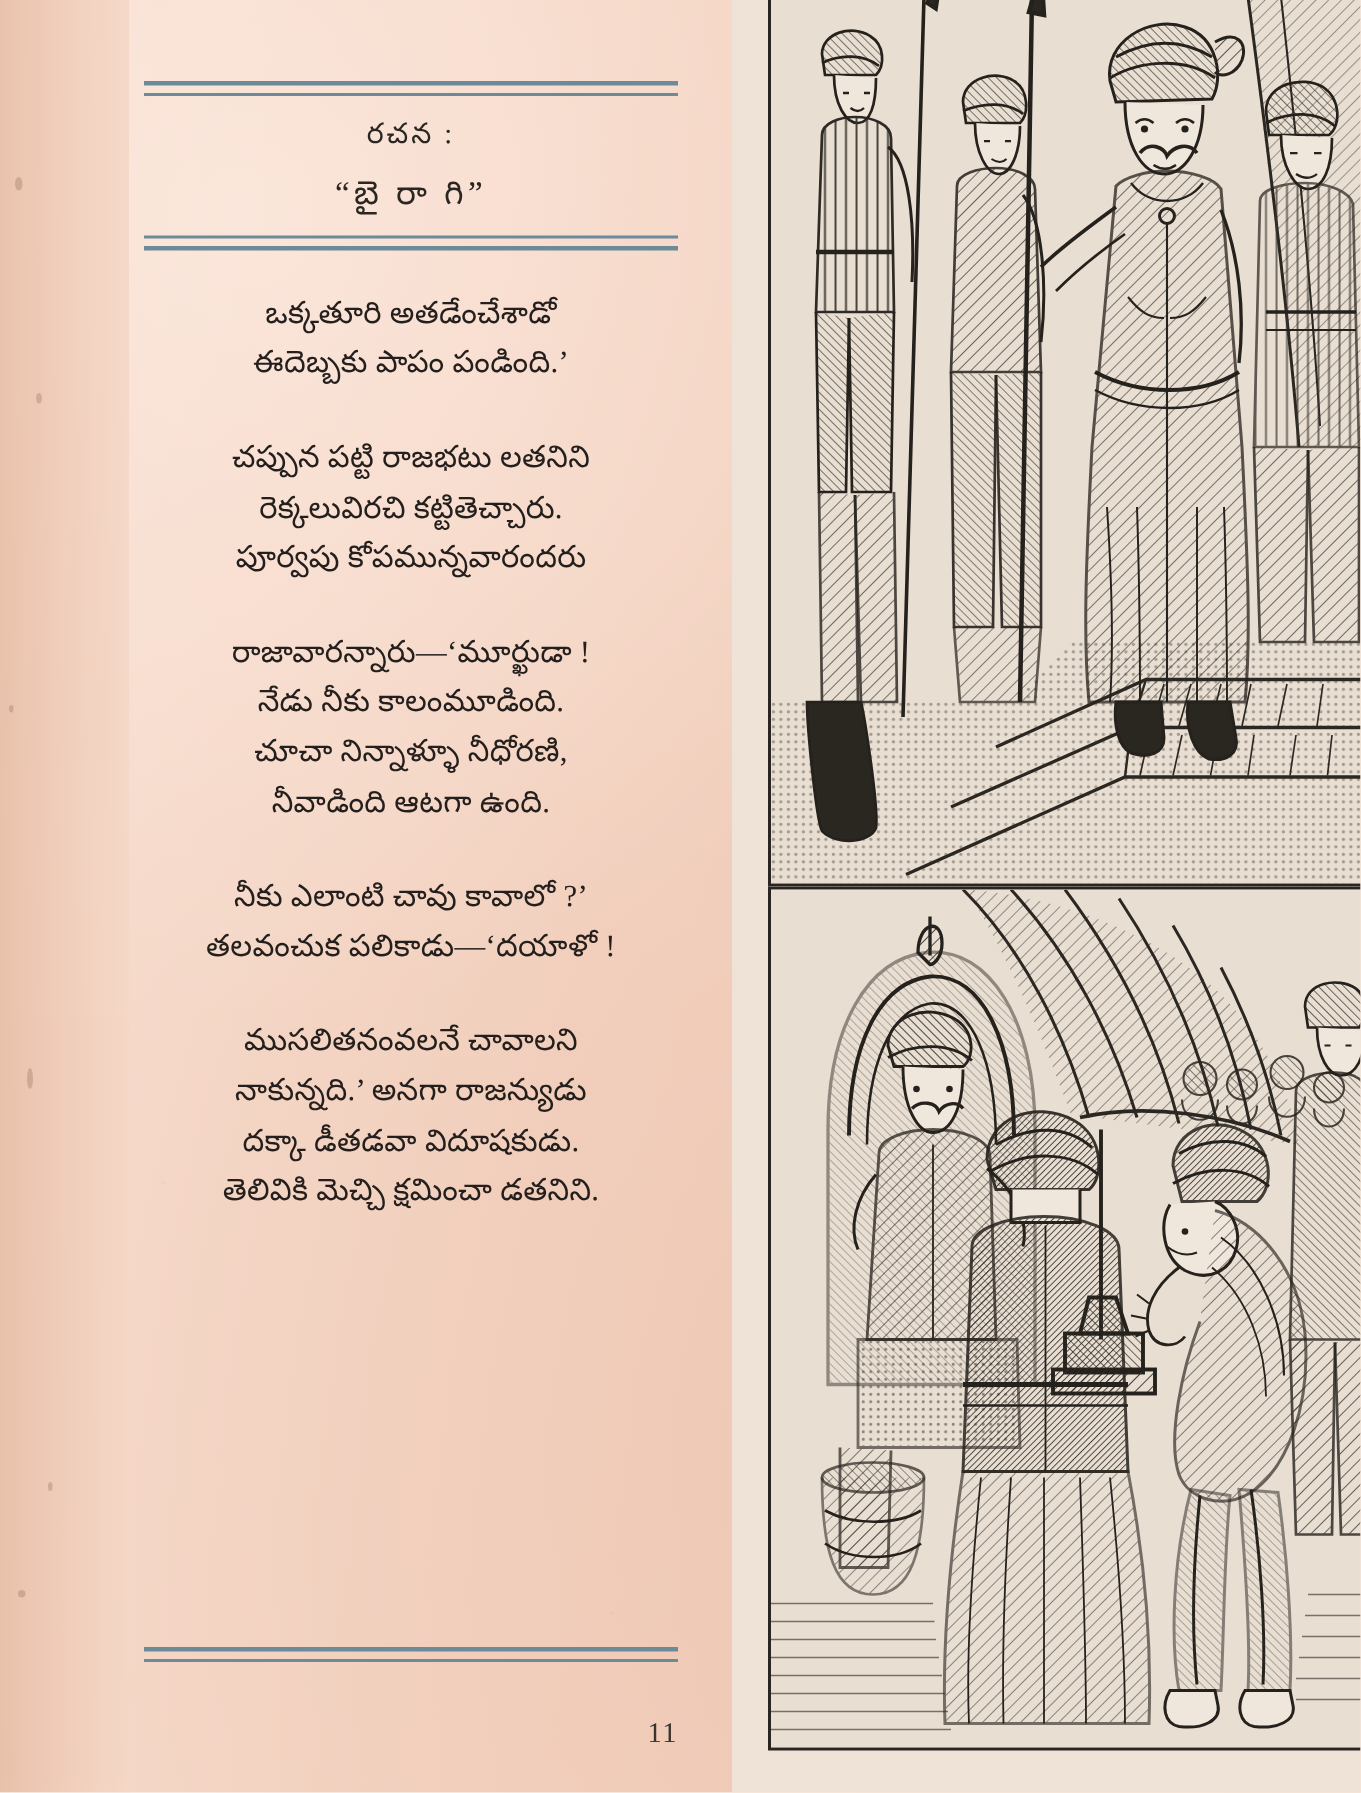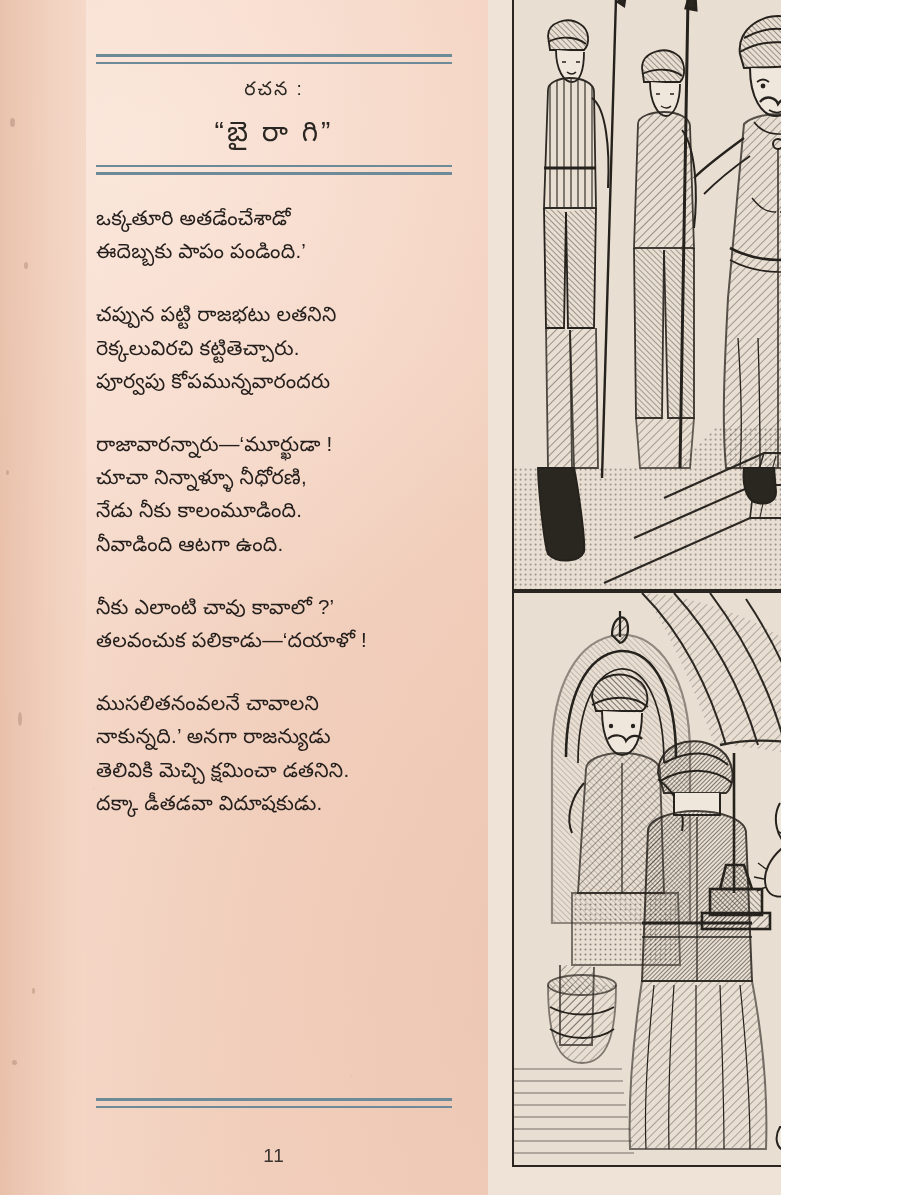--- a/index.html
+++ b/index.html
@@ -9,28 +9,29 @@
   }
   body {
     width: 907px;
     height: 1195px;
     overflow: hidden;
     font-family: "Liberation Sans", sans-serif;
   }
 
   .page {
     position: relative;
-    width: 781px;
+    width: 907px;
     height: 1195px;
     background: #f6d9c8;
     background-image:
       radial-gradient(circle at 18% 12%, rgba(255,240,232,0.55) 0%, rgba(255,240,232,0) 42%),
       radial-gradient(circle at 70% 80%, rgba(231,186,164,0.35) 0%, rgba(231,186,164,0) 55%),
       linear-gradient(100deg, #f7ded0 0%, #f3d2c0 45%, #edc8b5 100%);
     overflow: hidden;
+    font-family: Liberation Serif, serif;
   }
 
   
   .paper-grain {
     position: absolute;
     inset: 0;
     pointer-events: none;
     opacity: .35;
     background-image:
       radial-gradient(circle at 5% 30%, rgba(150,110,90,.20) 0 1px, transparent 1.6px),
@@ -77,27 +78,28 @@
     text-align: center;
     color: #2a2622;
     padding: 14px 0 10px 0;
   }
   .byline .b1 {
     font-size: 19px;
     letter-spacing: 2px;
     margin-bottom: 12px;
   }
   .byline .b2 {
-    font-size: 28px;
+    font-size: 22px;
     letter-spacing: 3px;
   }
 
   .poem {
     margin-top: 26px;
     color: #241f1c;
+    text-align: center;
   }
   .stanza {
     margin-bottom: 30px;
   }
   .line {
     font-size: 20.5px;
     line-height: 1.62;
     letter-spacing: .2px;
     white-space: nowrap;
     color: #241f1c;
@@ -108,21 +110,21 @@
     left: 96px;
     top: 1098px;
     width: 356px;
   }
 
   .page-number {
     position: absolute;
     left: 96px;
     top: 1145px;
     width: 356px;
-    text-align: center;
+    text-align: right;
     font-size: 19px;
     color: #3b3430;
     letter-spacing: 1px;
   }
 
   
   .illus {
     position: absolute;
     left: 488px;
     top: 0;
@@ -190,35 +192,35 @@
       </div>
 
       <div class="stanza">
         <div class="line">చప్పున పట్టి రాజభటు లతనిని</div>
         <div class="line">రెక్కలువిరచి కట్టితెచ్చారు.</div>
         <div class="line">పూర్వపు కోపమున్నవారందరు</div>
       </div>
 
       <div class="stanza">
         <div class="line">రాజావారన్నారు—‘మూర్ఖుడా !</div>
+        <div class="line">నేడు నీకు కాలంమూడింది.</div>
         <div class="line">చూచా నిన్నాళ్ళూ నీధోరణి,</div>
-        <div class="line">నేడు నీకు కాలంమూడింది.</div>
         <div class="line">నీవాడింది ఆటగా ఉంది.</div>
       </div>
 
       <div class="stanza">
         <div class="line">నీకు ఎలాంటి చావు కావాలో ?’</div>
         <div class="line">తలవంచుక పలికాడు—‘దయాళో !</div>
       </div>
 
       <div class="stanza">
         <div class="line">ముసలితనంవలనే చావాలని</div>
         <div class="line">నాకున్నది.’ అనగా రాజన్యుడు</div>
+        <div class="line">దక్కా డీతడవా విదూషకుడు.</div>
         <div class="line">తెలివికి మెచ్చి క్షమించా డతనిని.</div>
-        <div class="line">దక్కా డీతడవా విదూషకుడు.</div>
       </div>
 
     </div>
   </div>
 
   <div class="bottom-rule-wrap">
     <div class="rule"></div>
     <div class="rule-gap"></div>
     <div class="rule thin"></div>
   </div>

